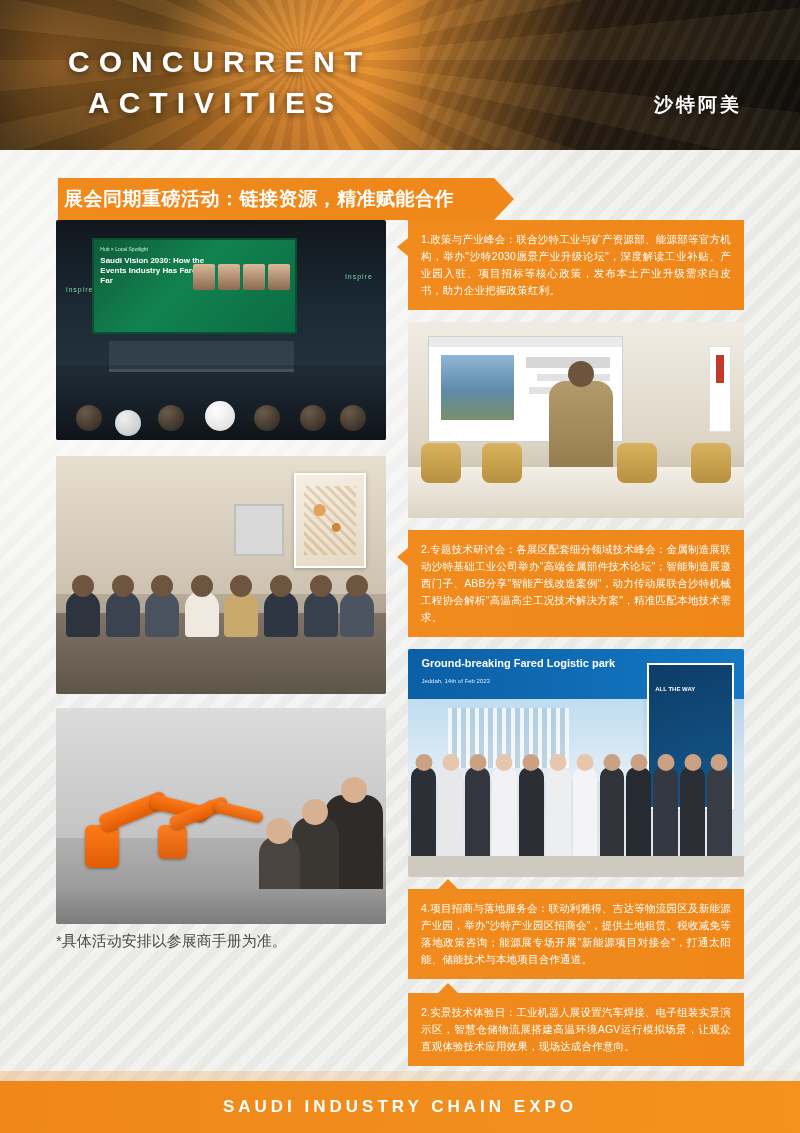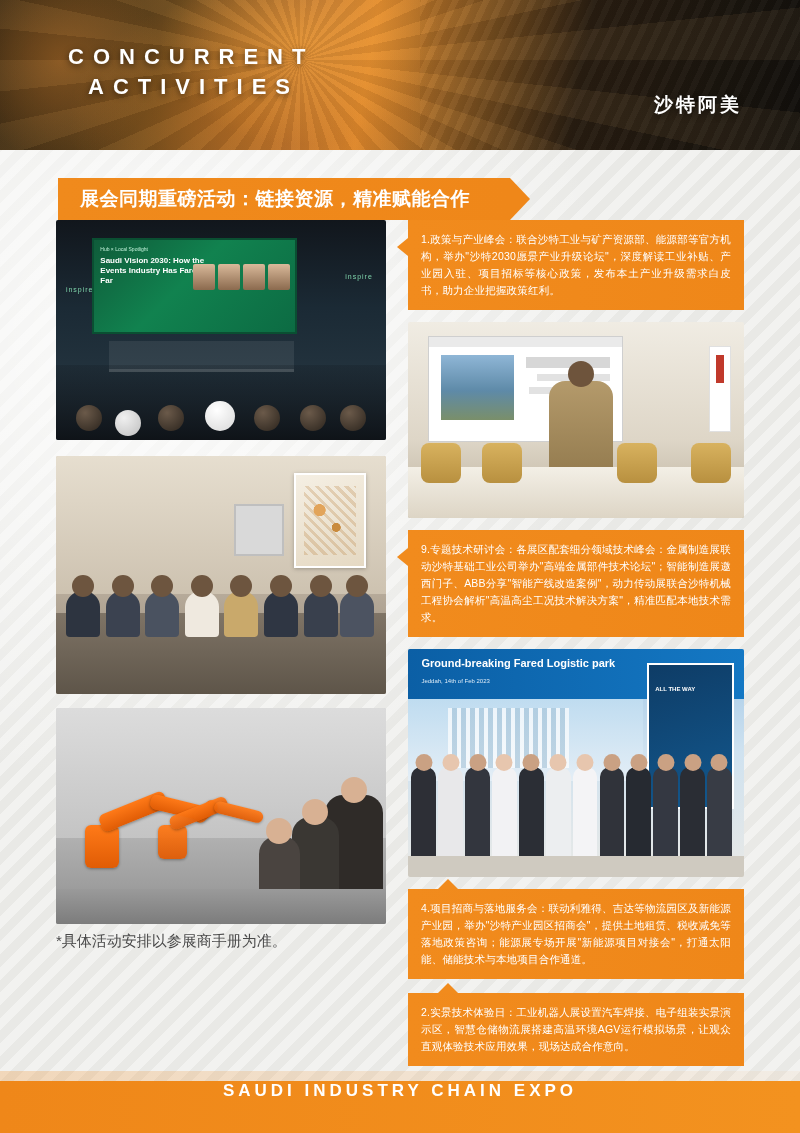--- a/index.html
+++ b/index.html
@@ -45,21 +45,21 @@
   .header-bg::after {
     content:"";
     position:absolute; right:-40px; top:-30px; width:420px; height:230px;
     background:
       repeating-linear-gradient(115deg, rgba(255,255,255,0.05) 0 6px, rgba(0,0,0,0.12) 6px 14px);
     opacity:.5;
   }
   .header-title {
     position: absolute; left: 68px; top: 42px;
     color: #ffffff;
-    font-size: 22px;
+    font-size: 30px;
     font-weight: bold;
     letter-spacing: 9px;
     line-height: 1.35;
     text-shadow: 0 2px 6px rgba(0,0,0,.55);
   }
   .header-title .l2 { display:block;margin-left:20px; }
   .header-cn {
     position: absolute; right: 58px; top: 92px;
     color: #ffffff;
     font-size: 19px;
@@ -68,21 +68,21 @@
     text-shadow: 0 2px 6px rgba(0,0,0,.6);
   }
 
   
   .banner-wrap { position: relative; margin-top: 28px; height: 42px; }
   .banner {
     position: relative;
     display: inline-block;
     margin-left: 58px;
     height: 42px;
-    padding: 0 40px 0 22px;
+    padding: 0 40px 0 6px;
     background: linear-gradient(90deg,#f08a1c,#ef8719);
     color: #fff;
     font-size: 19px;
     font-weight: bold;
     line-height: 42px;
     letter-spacing: .5px;
   }
   .banner::after {
     content:"";
     position:absolute; right:-20px; top:0;
@@ -142,21 +142,21 @@
     color: #4a4a4a;
     margin-top: 8px;
   }
 
   
   .footer {
     position: absolute; left: 0; bottom: 0;
     width: 100%; height: 52px;
     background: linear-gradient(90deg,#ef8719,#f3921f);
     color: #fff;
-    display: flex; align-items: flex-start; justify-content: center;
+    display: flex; align-items: center; justify-content: center;
     font-size: 17px; font-weight: bold; letter-spacing: 4px;
   }
   .footer::before {
     content:"";
     position:absolute; left:0; top:-10px; width:100%; height:10px;
     background: linear-gradient(90deg, rgba(239,135,25,.25), rgba(239,135,25,.05));
   }
 
   
   .ph { position:relative; width:100%; }
@@ -368,21 +368,21 @@
         </div>
         <div class="flag"></div>
         <div class="speaker"></div>
         <div class="tablefront"></div>
         <div class="chair ch1"></div>
         <div class="chair ch2"></div>
         <div class="chair ch3"></div>
         <div class="chair ch4"></div>
       </div>
 
-      <div class="callout arrow-left mt12">9.专题技术研讨会：各展区配套细分领域技术峰会：金属制造展联动沙特基础工业公司举办"高端金属部件技术论坛"；智能制造展邀西门子、ABB分享"智能产线改造案例"，动力传动展联合沙特机械工程协会解析"高温高尘工况技术解决方案"，精准匹配本地技术需求。</div>
+      <div class="callout arrow-left mt12">2.专题技术研讨会：各展区配套细分领域技术峰会：金属制造展联动沙特基础工业公司举办"高端金属部件技术论坛"；智能制造展邀西门子、ABB分享"智能产线改造案例"，动力传动展联合沙特机械工程协会解析"高温高尘工况技术解决方案"，精准匹配本地技术需求。</div>
 
       <div class="photo ph p5 mt12">
         <div class="band">
           <div class="t">Ground-breaking Fared Logistic park</div>
           <div class="s">Jeddah, 14th of Feb 2023</div>
         </div>
         <div class="sky"></div>
         <div class="crane"></div>
         <div class="bb">
           <div class="w">ALL

